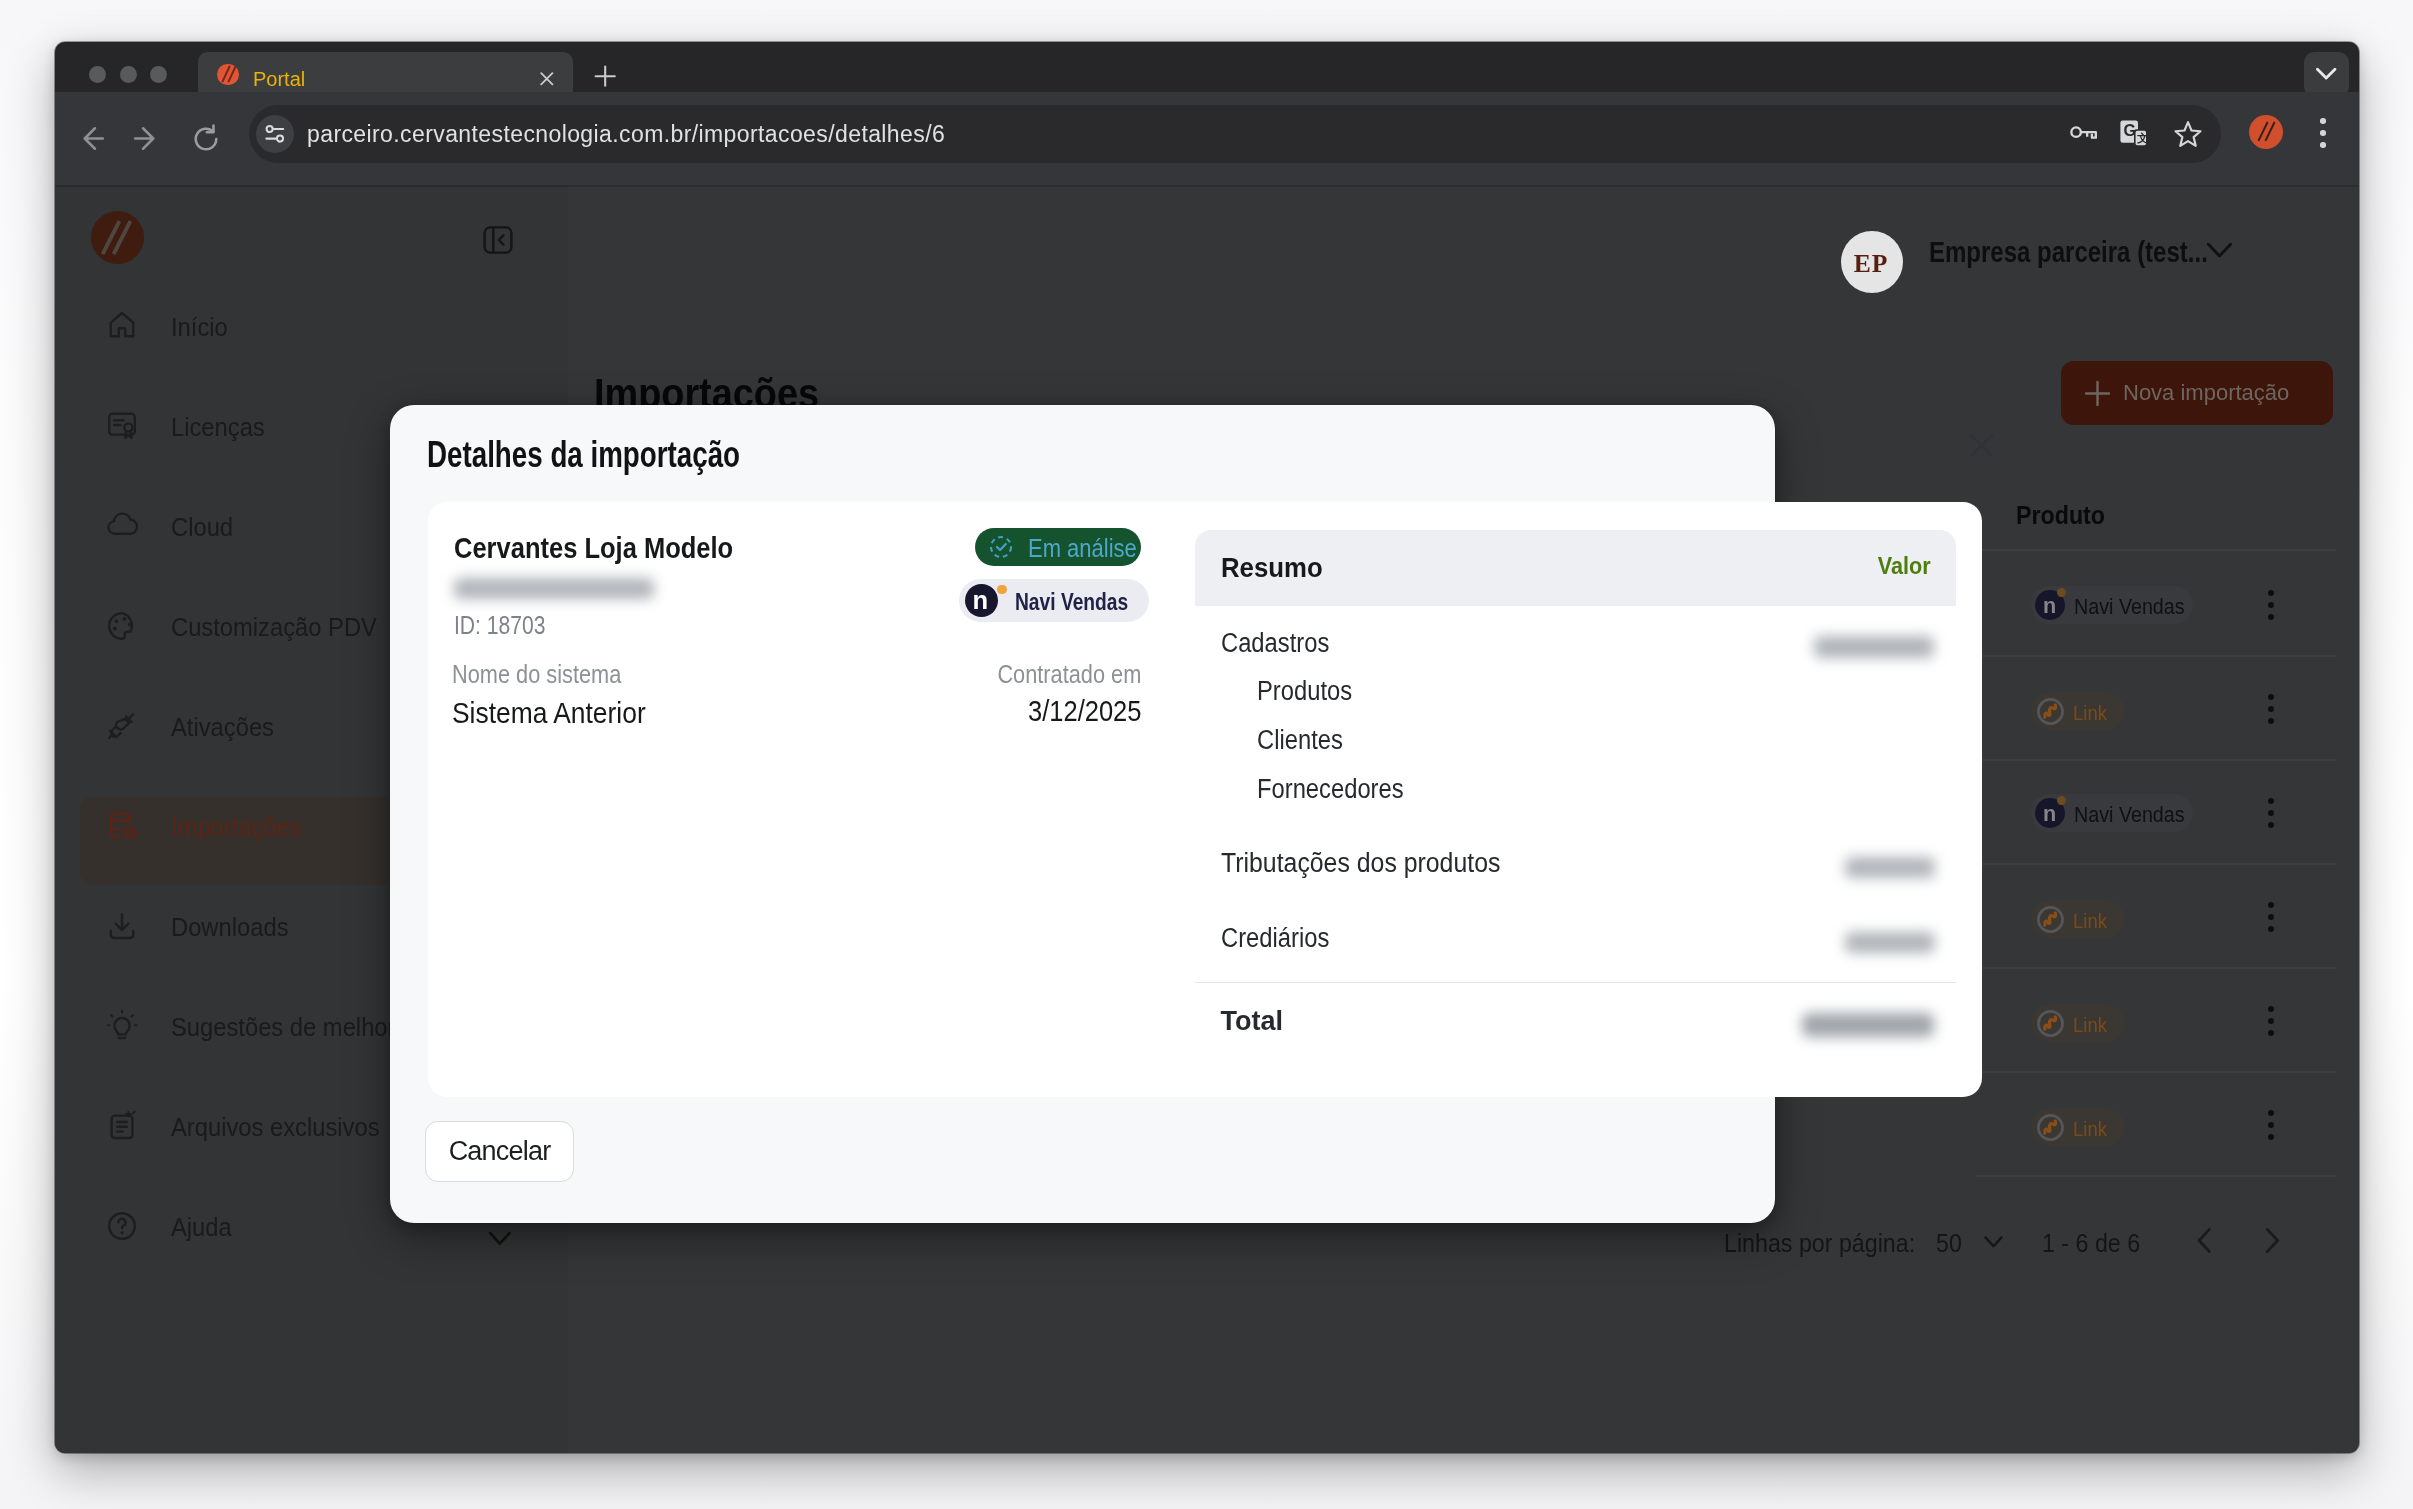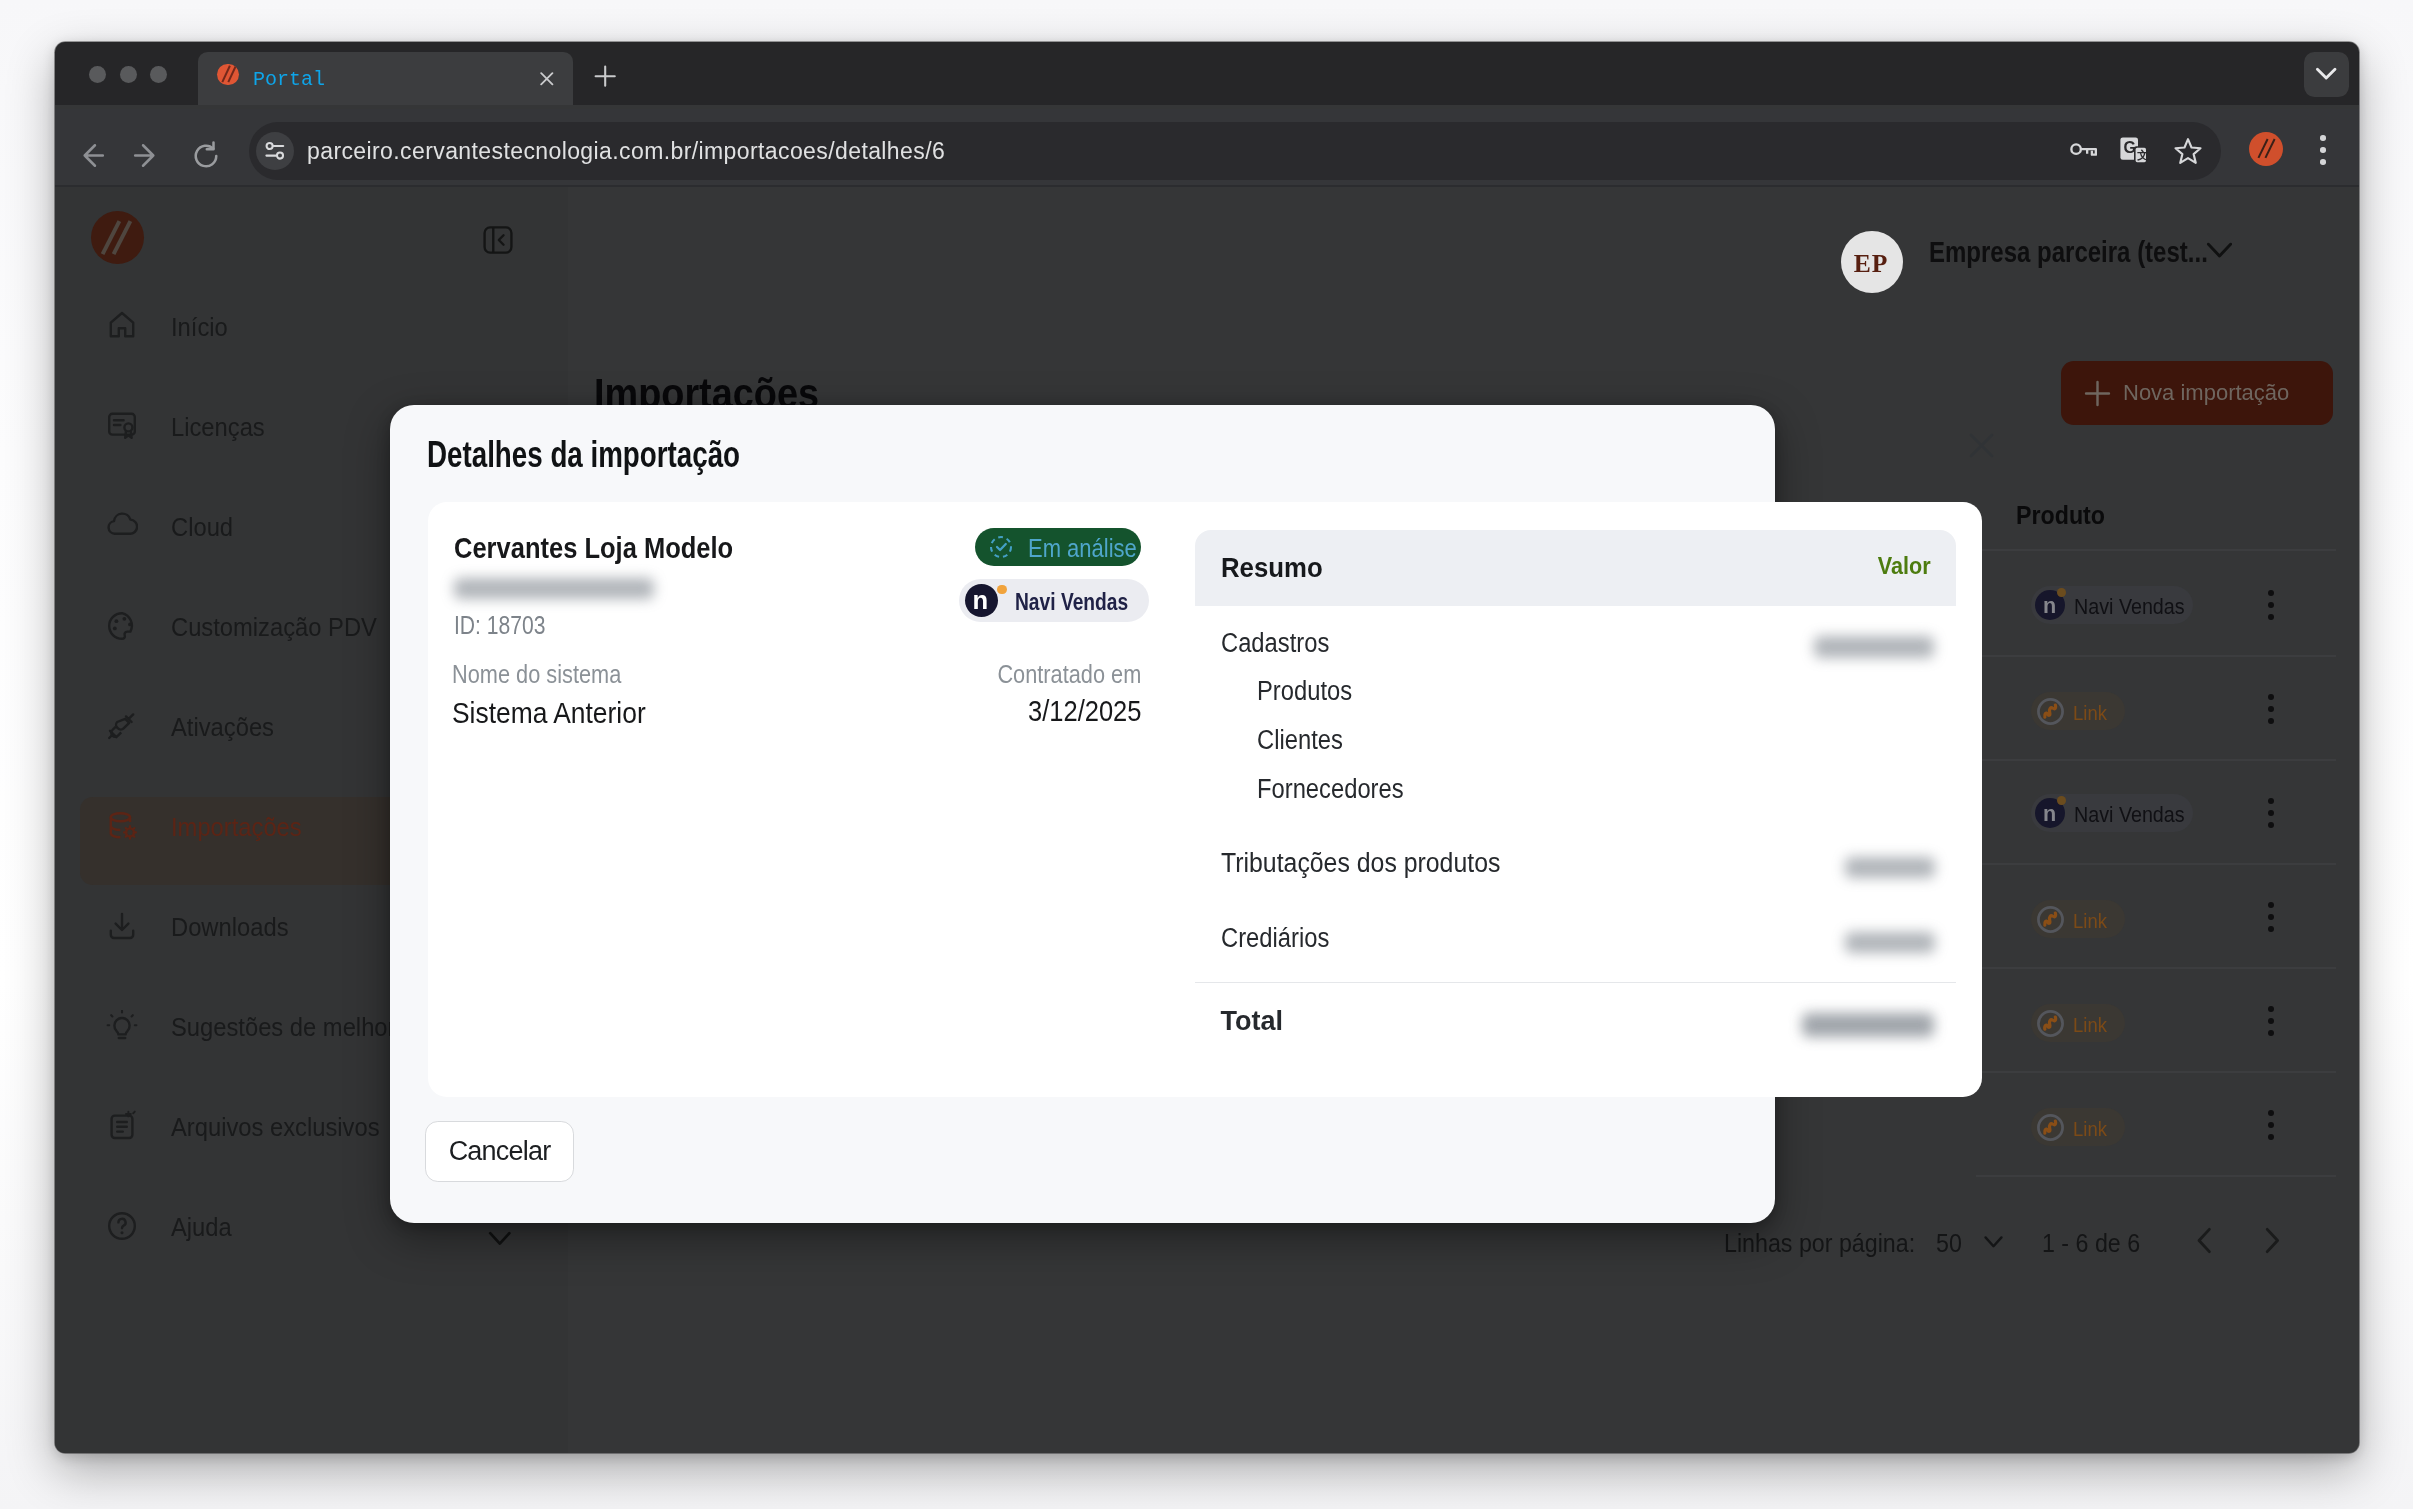--- a/index.html
+++ b/index.html
@@ -19,23 +19,23 @@
     position:absolute; left:55px; top:42px; width:2304px; height:1411px;
     border-radius:10.4px; overflow:hidden; background:#353637;
     box-shadow: 0 17.6px 48px rgba(0,0,0,0.30), 0 3.2px 12.8px rgba(0,0,0,0.16), 0 0 0 0.8px rgba(0,0,0,0.45), inset 0 0.8px 0 rgba(255,255,255,0.10);
   }
   
   #tabbar { position:absolute; left:0; top:0; width:100%; height:63px; background:#262628; }
   .dot { position:absolute; width:17px; height:17px; border-radius:50%; background:#595a5c; top:24px; }
   #tab { position:absolute; left:143px; top:10.4px; width:375px; height:53px; background:#3c3d3f; border-radius:9.6px 9.6px 0 0; }
   #favicon { position:absolute; left:19px; top:11.2px; width:21.6px; height:21.6px; border-radius:50%; background:#e05634; overflow:hidden; }
   .slash { position:absolute; background:#73281a; width:2.4px; height:18.4px; transform:rotate(25deg); }
-  #tabtitle { position:absolute; left:55px; top:16px; font-size:20px; color:#0ea5e9;font-family:Liberation Mono, monospace; }
-  
-  #toolbar { position:absolute; left:0; top:67px; width:100%; height:82px; background:#353639; }
+  #tabtitle { position:absolute; left:55px; top:16px; font-size:20px; color:#eab308; }
+  
+  #toolbar { position:absolute; left:0; top:50px; width:100%; height:82px; background:#353639; }
   #urlpill { position:absolute; left:194px; top:12.8px; width:1972px; height:58px; border-radius:30px; background:#2a2a2d; }
   #tunecircle { position:absolute; left:7.2px; top:10.4px; width:38px; height:38px; border-radius:50%; background:#3e3f42; }
   #urltext { position:absolute; left:58px; top:16px; font-size:23px; color:#e0e1e2; letter-spacing:0.4px; }
   
   #content { position:absolute; left:0; top:145px; width:100%; height:1266px; background:#353637; }
   #sidebar { position:absolute; left:0; top:0; width:513px; height:100%; background:#333435; }
   .sitem { position:absolute; left:116px; color:#191a1b; font-size:26.4px; transform:scaleX(0.9); transform-origin:0 0; }
   .sicon { position:absolute; left:51px; width:32px; height:32px; }
   #activerow { position:absolute; left:25px; top:610px; width:488px; height:88px; background:#35302c; border-radius:12.8px; }
   

